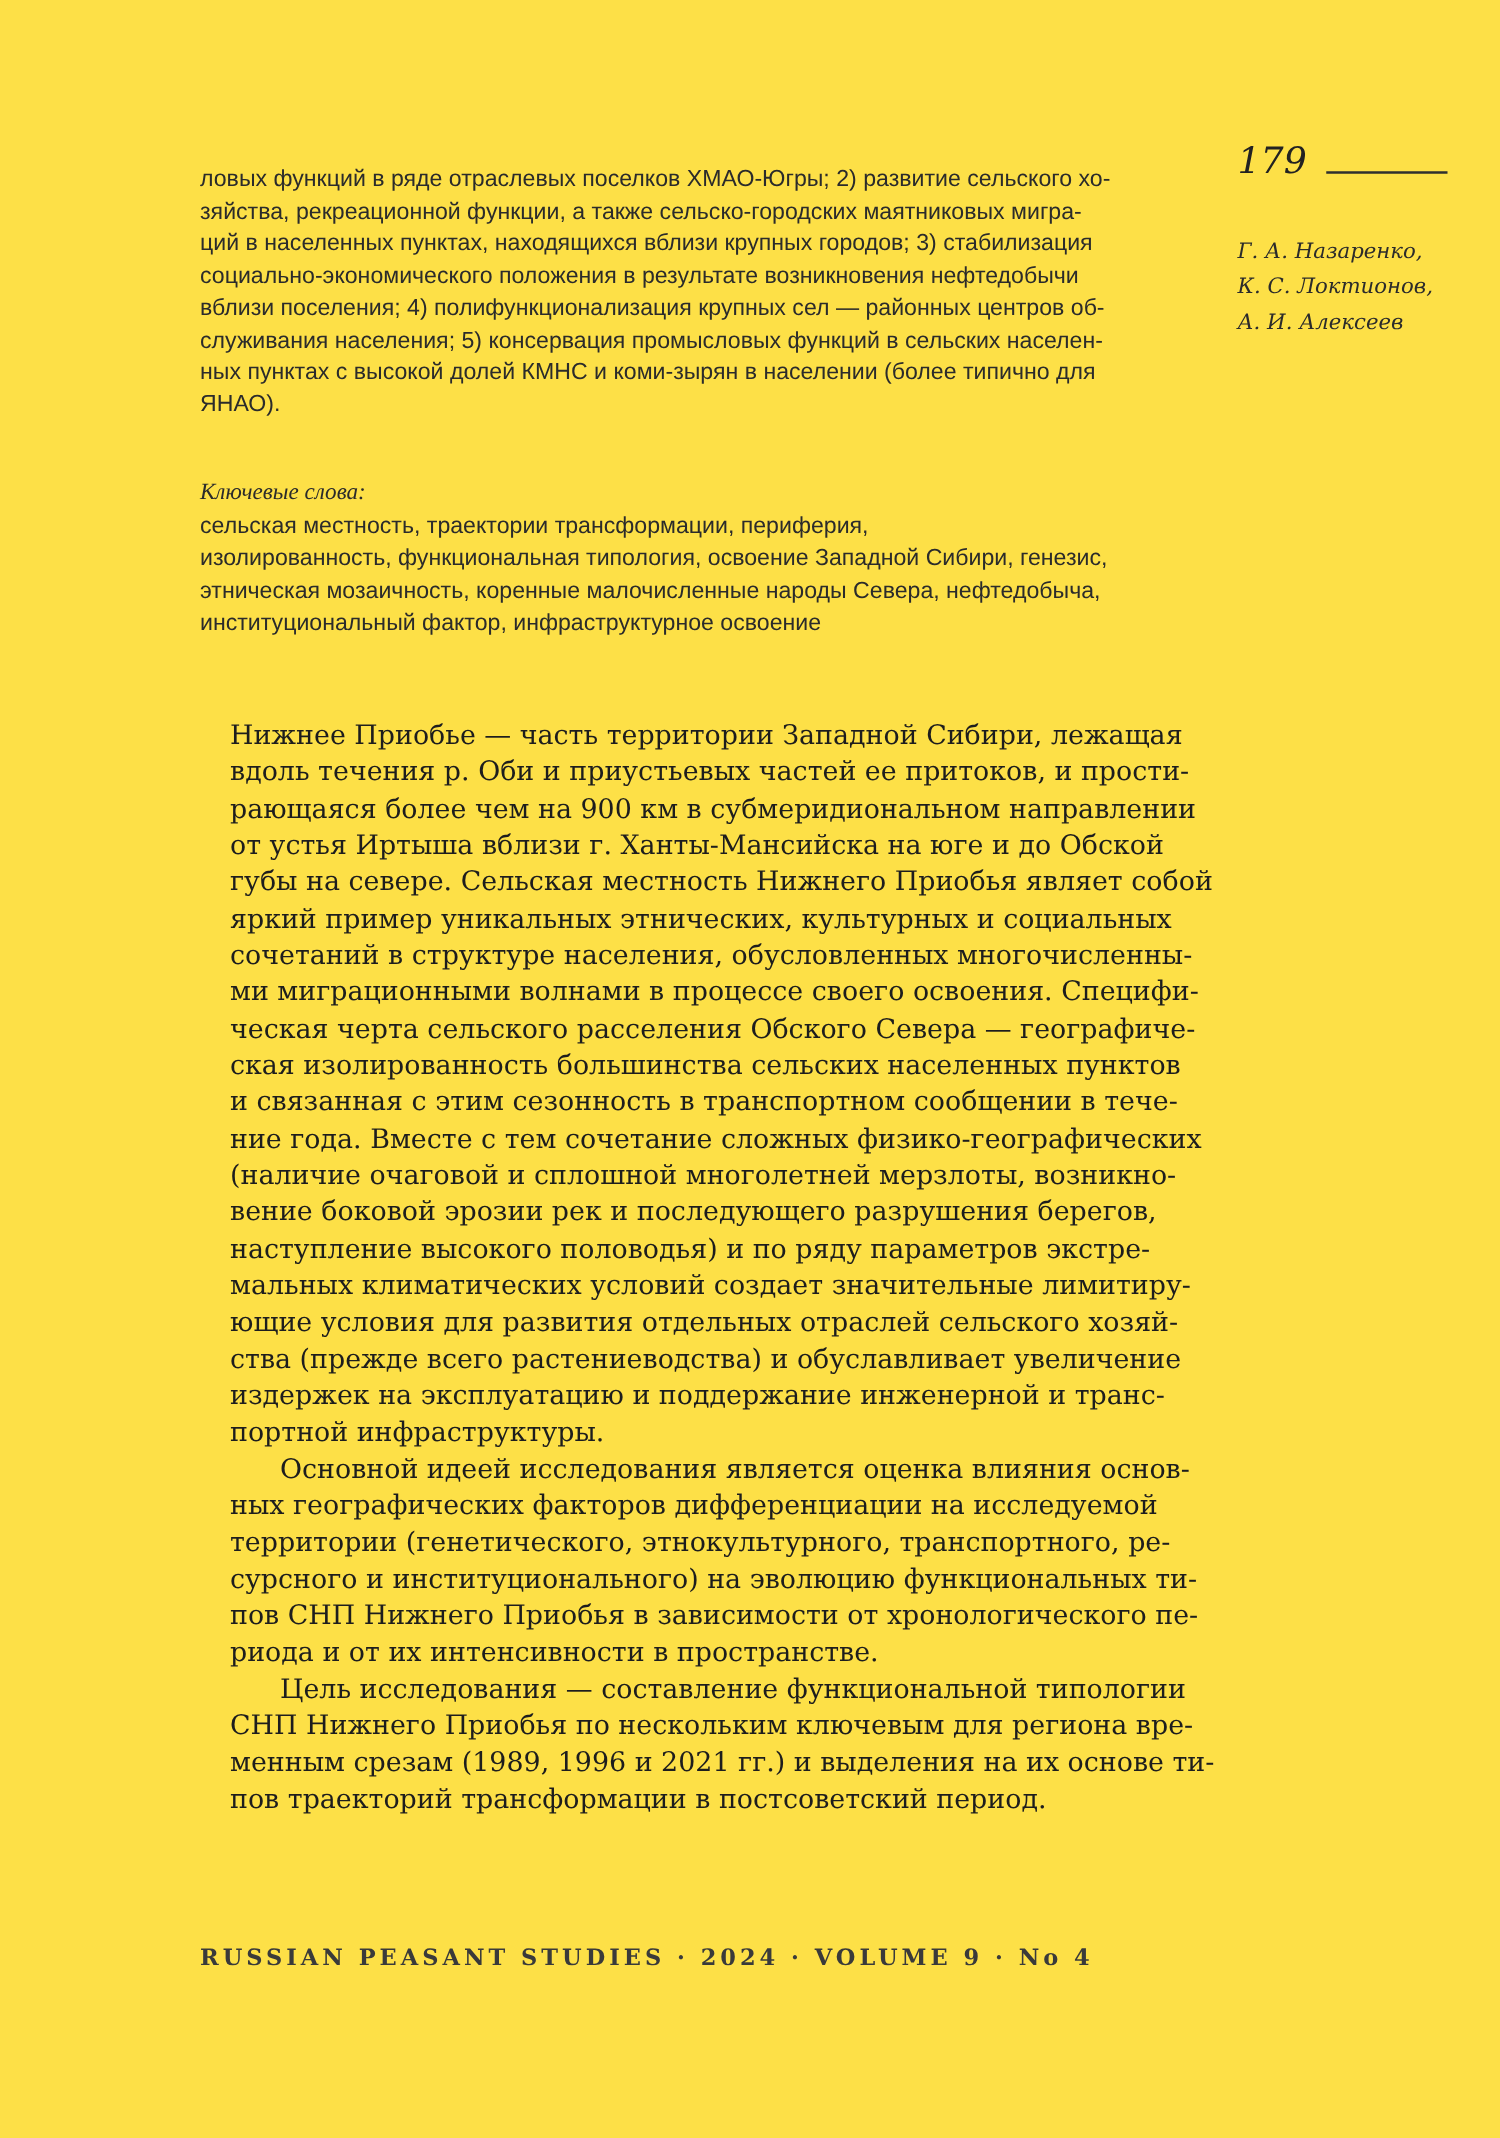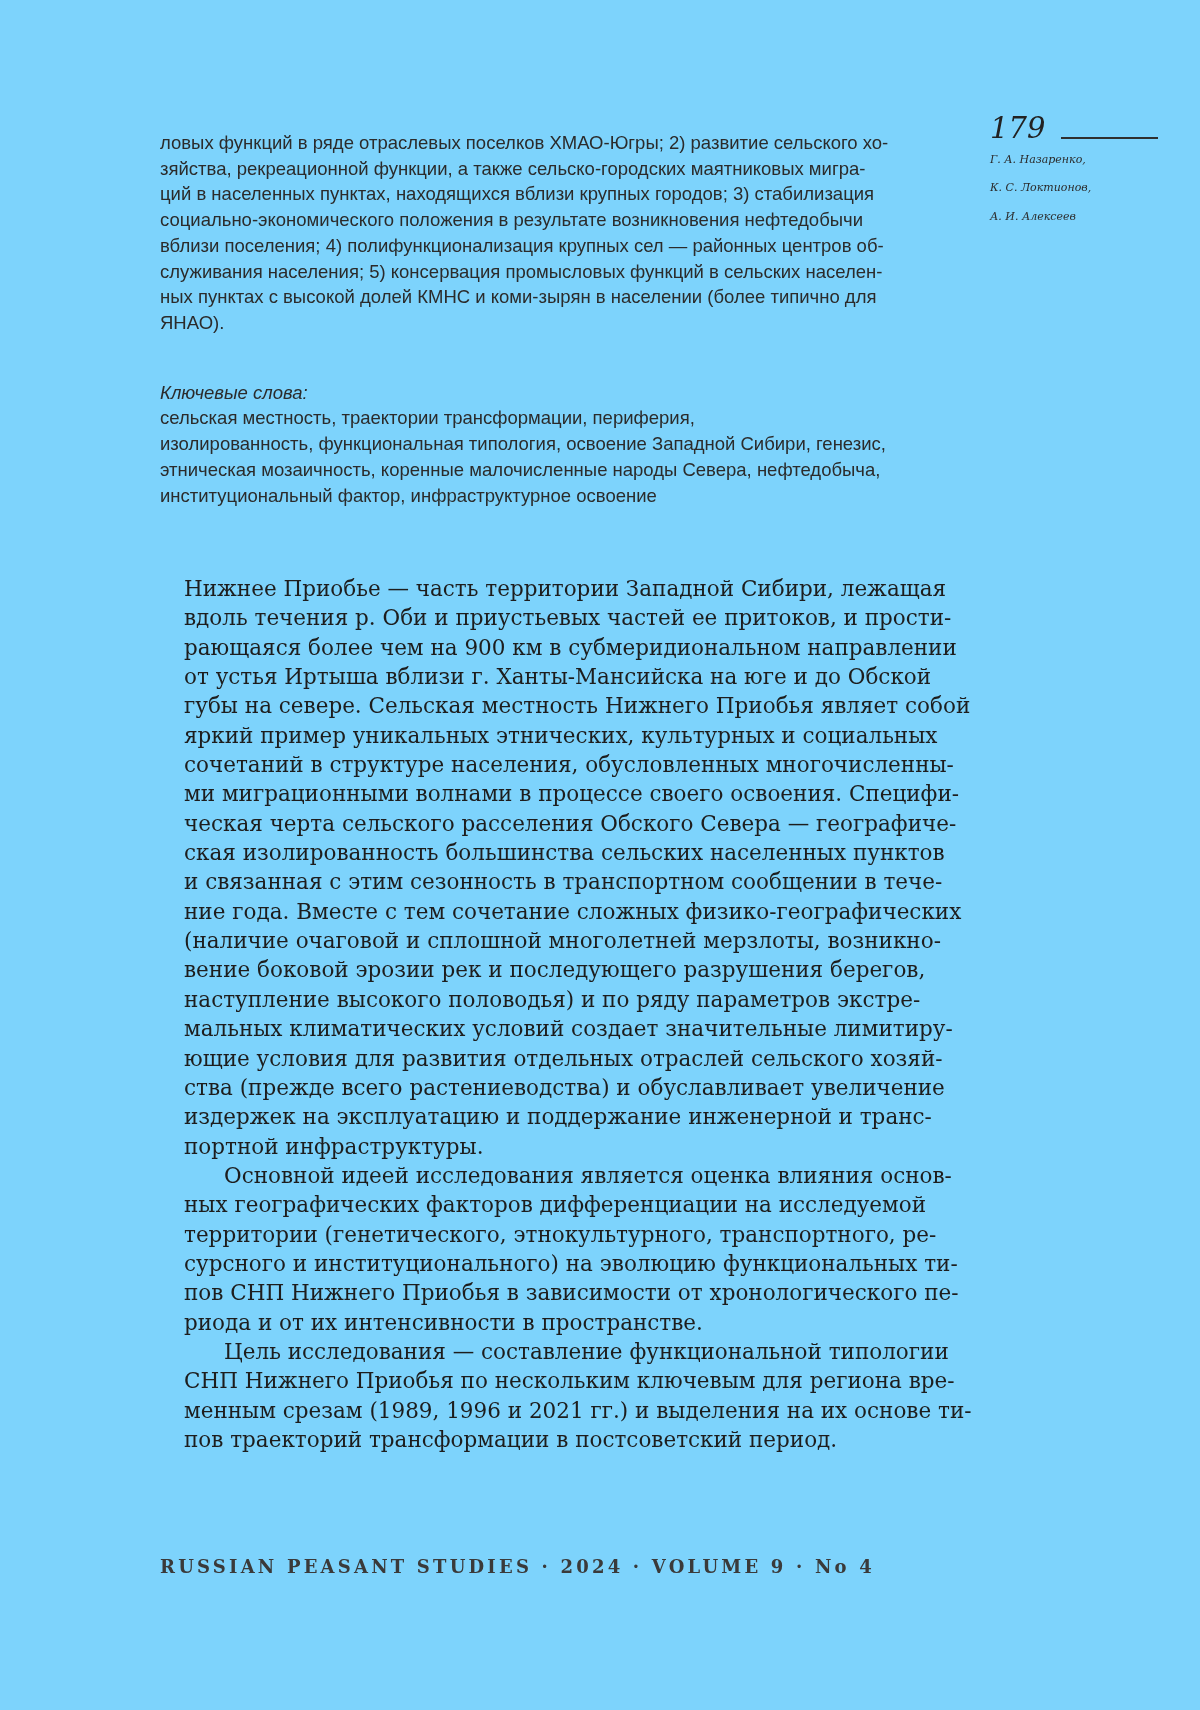--- a/index.html
+++ b/index.html
@@ -1,21 +1,21 @@
 <!DOCTYPE html>
 <html lang="ru"><head>
 <meta charset="utf-8">
 <style>
   * { margin: 0; padding: 0; box-sizing: border-box; }
   html, body { background: #e8e8e8; }
   .page {
     position: relative;
     width: 1200px;
     height: 1710px;
-    background: #7dd3fc;
+    background: #fde047;
     margin: 0 auto;
     overflow: hidden;
     font-family: "DejaVu Serif", serif;
     color: #1d1d1d;
   }
   
   .abstract {
     position: absolute;
     left: 160px; top: 130px;
     width: 786px;
@@ -28,21 +28,21 @@
   .keywords {
     position: absolute;
     left: 160px; top: 354px;
     width: 786px;
     font-family: "Liberation Sans", sans-serif;
     font-size: 18.5px;
     line-height: 25.7px;
     color: #2b2b2b;
     white-space: pre-line;
   }
-  .keywords .kw-label { font-style: italic; }
+  .keywords .kw-label { font-style: italic; font-family: Liberation Serif, serif; }
   .doi {
     position: absolute;
     left: 160px; top: 475px;
     font-family: "Liberation Sans", sans-serif;
     font-size: 18.5px;
     line-height: 25.7px;
     color: #2b2b2b;
   }
   
   .sidebar {
@@ -62,23 +62,24 @@
     line-height: 36px;
     color: #222222;
   }
   .pagenum-rule {
     flex: 1;
     height: 2px;
     background: #2f2f2f;
     margin: 0 0 7px 16px;
   }
   .authors {
+    margin-top: 41px;
     font-family: "DejaVu Serif", serif;
     font-style: italic;
-    font-size: 11px;
+    font-size: 17px;
     line-height: 28.3px;
     color: #2b2b2b;
     white-space: pre-line;
   }
   .side-title {
     font-family: "DejaVu Serif", serif;
     font-size: 17px;
     line-height: 28.3px;
     color: #2b2b2b;
     white-space: pre-line;

